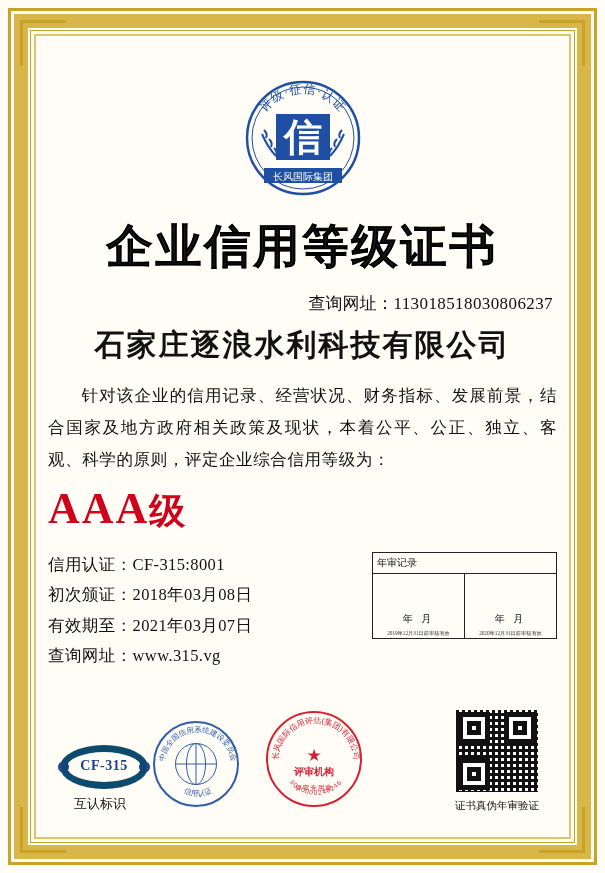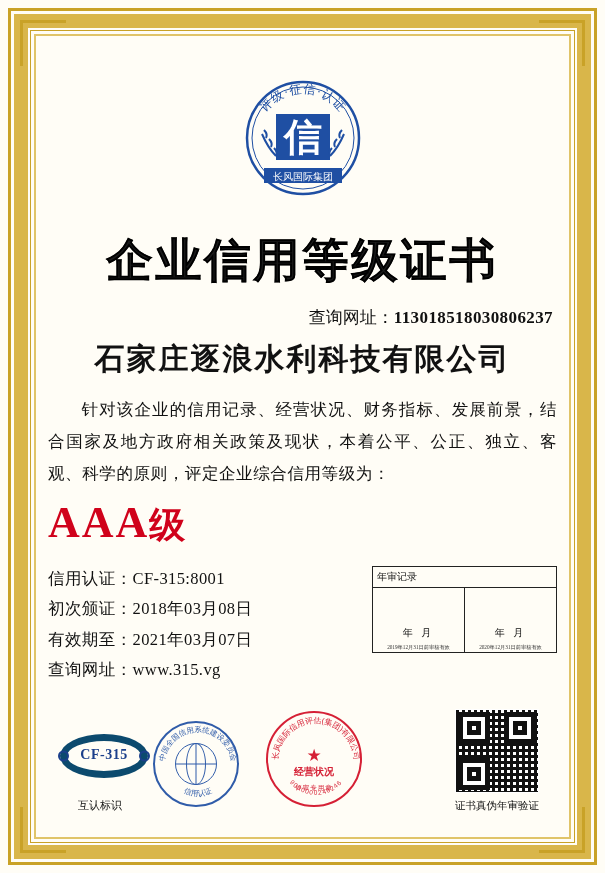--- a/index.html
+++ b/index.html
@@ -84,40 +84,39 @@
   
   .emblem {
     margin: 32px auto 0;
     width: 150px;
     height: 140px;
     position: relative;
   }
 
   
   .title {
-    margin-top: 14px;
     text-align: center;
     font-family: "Liberation Serif", serif;
     font-size: 46px;
     font-weight: bold;
     letter-spacing: 3px;
     color: #1a1a1a;
     -webkit-text-stroke: 0.5px #000;
   }
 
   .credit-code {
     margin-top: 14px;
     text-align: right;
     padding-right: 4px;
     font-size: 17px;
     color: #111;
     font-family: "Liberation Serif", serif;
   }
   .credit-code .code-val {
-    font-weight: bold;
+    font-weight: normal;
     letter-spacing: 0.4px;
   }
 
   .company {
     margin-top: 10px;
     text-align: center;
     font-size: 30px;
     font-weight: bold;
     letter-spacing: 2px;
     color: #111;
@@ -233,21 +232,21 @@
     content: "";
     position: absolute;
     top: 50%;
     width: 7px; height: 7px;
     border: 2px solid #1b3f8b;
     border-radius: 50%;
     transform: translateY(-50%);
   }
   .cf-ellipse::before { left: -9px; }
   .cf-ellipse::after  { right: -9px; }
-  .cf-caption { margin-top: 20px; font-size: 11px; color: #111; }
+  .cf-caption { margin-top: 6px; font-size: 13px; color: #111; }
 
   
   .seal {
     border-radius: 50%;
     position: relative;
     box-sizing: border-box;
   }
 
   .stamp-blue { left: 105px; bottom: 16px; }
   .seal-blue {
@@ -468,21 +467,21 @@
             <path id="redTop" d="M 10 48 A 38 38 0 0 1 86 48" fill="none"></path>
             <path id="redBot" d="M 14 48 A 34 34 0 0 0 82 48" fill="none"></path>
             <text font-size="8" fill="#d0021b" font-family="'Liberation Sans', sans-serif">
               <textPath href="#redTop" startOffset="50%" text-anchor="middle">长风国际信用评估(集团)有限公司</textPath>
             </text>
             <text font-size="6.5" fill="#d0021b" font-family="'Liberation Sans', sans-serif" letter-spacing="1">
               <textPath href="#redBot" startOffset="50%" text-anchor="middle">9000000246246</textPath>
             </text>
           </svg>
           <div class="star">★</div>
-          <div class="seal-line2">经营状况</div>
+          <div class="seal-line2">评审机构</div>
           <div class="seal-line3">评审专用章</div>
         </div>
       </div>
 
       <div class="stamp stamp-qr">
         <div class="qr">
           <div class="qr-bl"></div>
         </div>
         <div class="qr-caption">证书真伪年审验证</div>
       </div>

